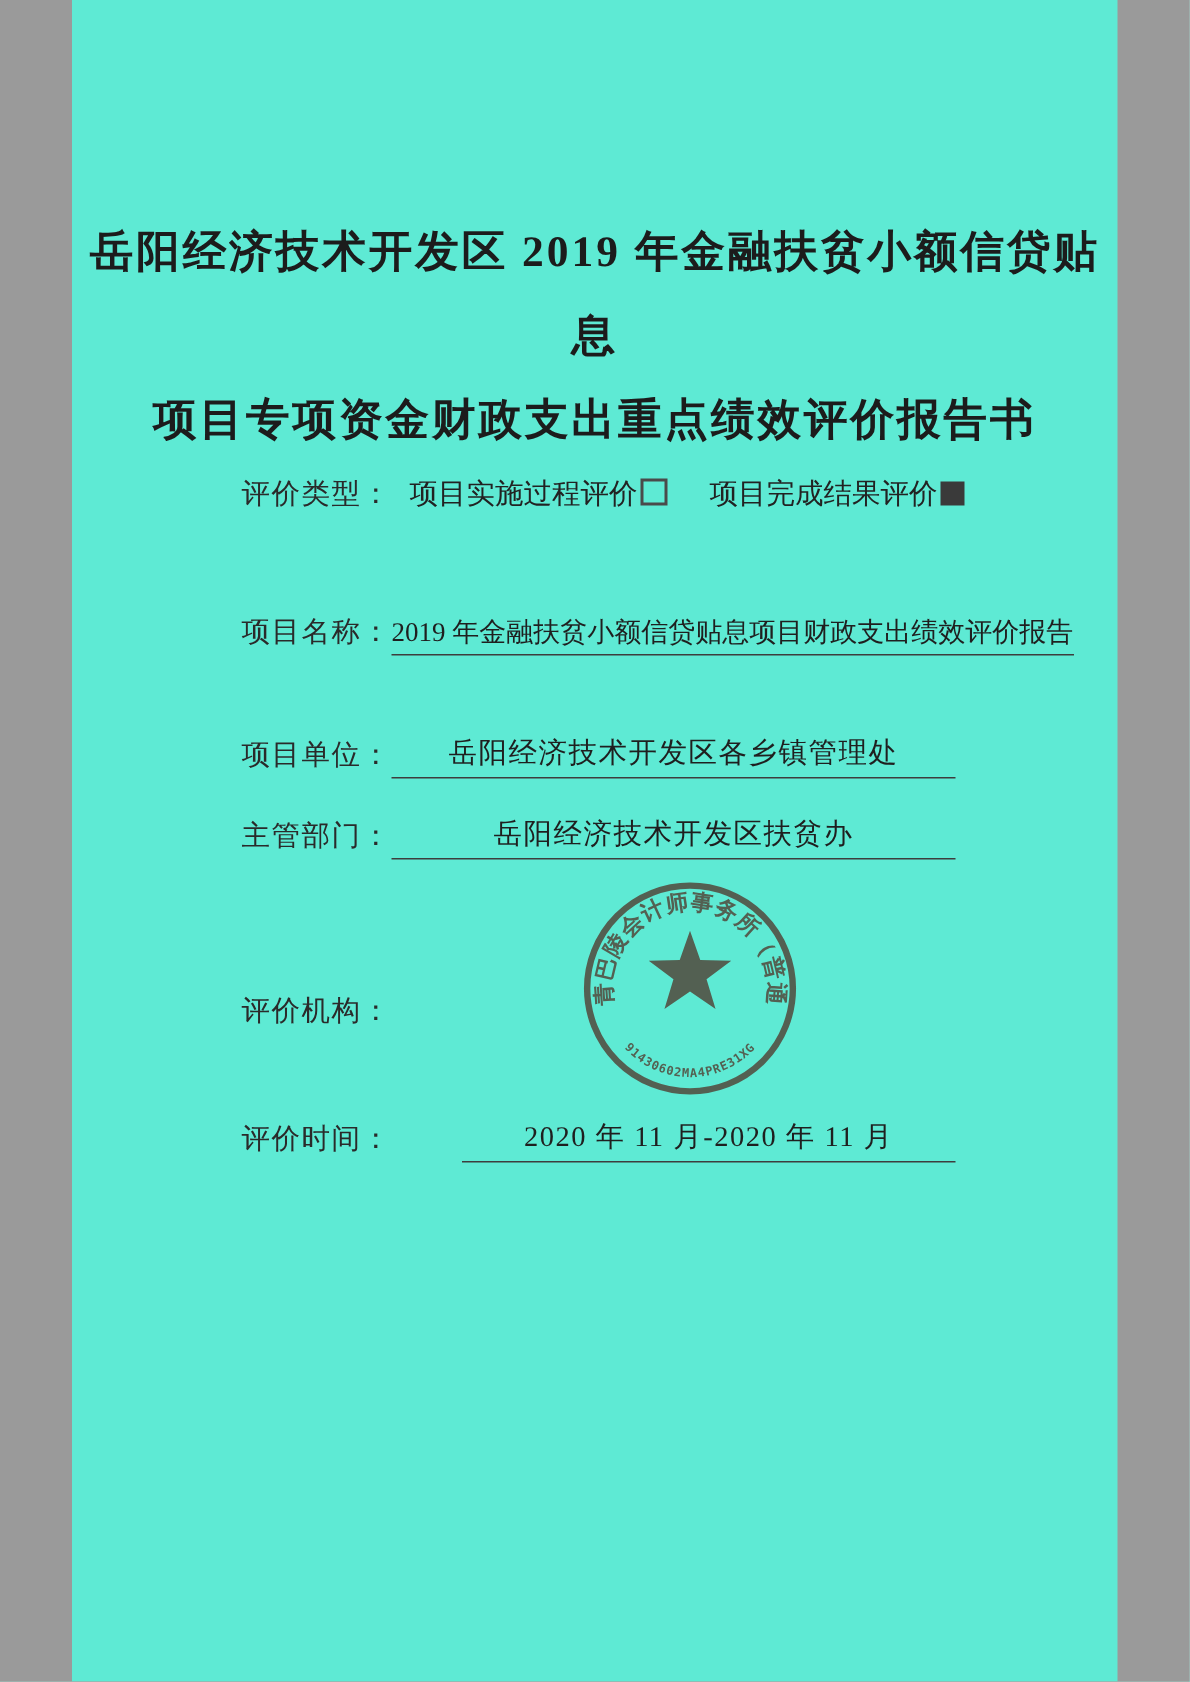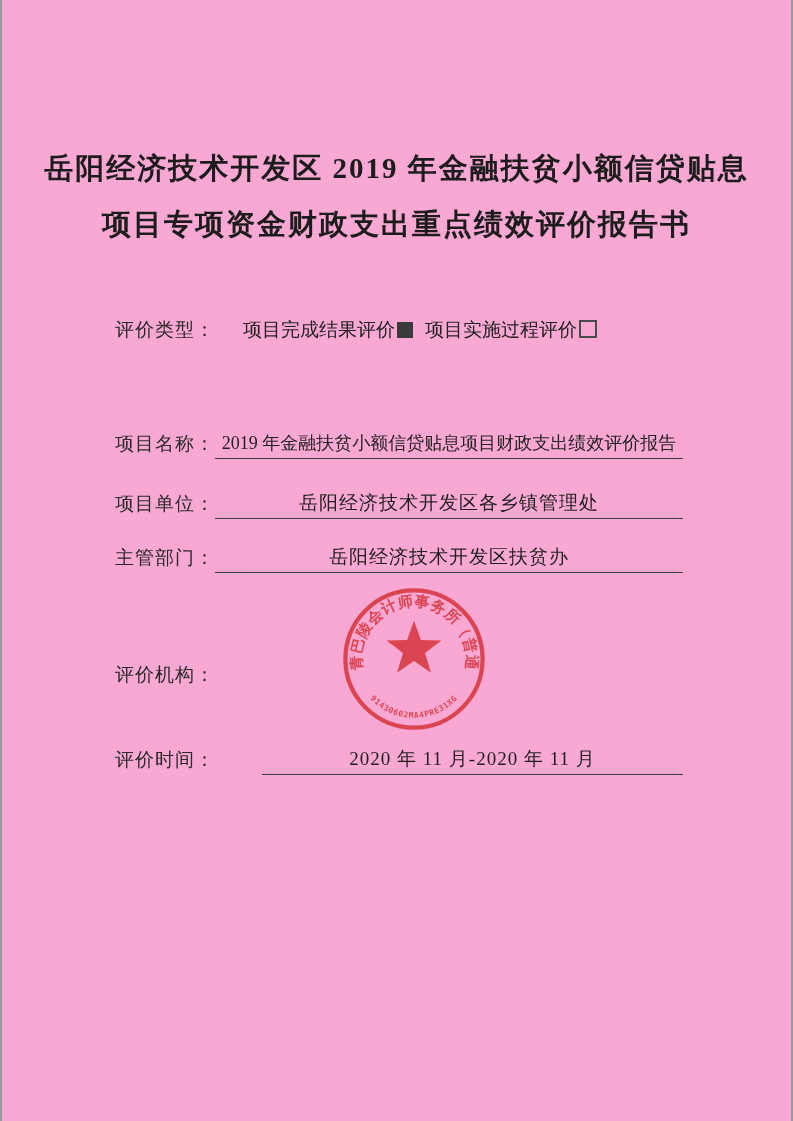--- a/index.html
+++ b/index.html
@@ -1,21 +1,21 @@
 <!DOCTYPE html>
 <html><head>
 <meta charset="utf-8">
 <style>
   html, body { margin: 0; padding: 0; background: #9a9a9a; }
   .page {
     position: relative;
-    width: 789px;
+    width: 697px;
     height: 1121px;
     margin: 0 auto;
-    background: #f9a8d4;
+    background: #5eead4;
     overflow: hidden;
     font-family: "Liberation Serif", "DejaVu Serif", serif;
     color: #222222;
   }
   .title {
     position: absolute;
     top: 140px;
     left: 0;
     width: 100%;
     text-align: center;
@@ -38,21 +38,21 @@
   }
   .row .lbl { letter-spacing: 1px; color: #2a2a2a; text-align: center; }
   .row .field {
     flex: 1;
     border-bottom: 1.5px solid #3d3d3d;
     text-align: center;
     letter-spacing: 1px;
     color: #1f1f1f;
   }
   .row-type   { top: 312px; }
-  .row-name   { top: 426px; }
+  .row-name   { top: 404px; }
   .row-unit   { top: 486px; }
   .row-dept   { top: 540px; }
   .row-agency { top: 657px; }
   .row-time   { top: 742px; gap: 47px; }
   .row-name .field { font-size: 18px; letter-spacing: 0; }
   .opt { margin-left: 12px; }
   .opt2 { margin-left: 28px; }
   .sq {
     display: inline-block;
     width: 16px; height: 16px;
@@ -87,22 +87,22 @@
 
 <div class="page">
 
   <div class="title">
     <div>岳阳经济技术开发区 2019 年金融扶贫小额信贷贴息</div>
     <div>项目专项资金财政支出重点绩效评价报告书</div>
   </div>
 
   <div class="row row-type">
     <span class="lbl">评价类型：</span>
+    <span class="opt"><span>项目实施过程评价</span><span class="sq sq-empty"></span></span>
     <span class="opt opt2"><span>项目完成结果评价</span><span class="sq sq-filled"></span></span>
-    <span class="opt"><span>项目实施过程评价</span><span class="sq sq-empty"></span></span>
   </div>
 
   <div class="row row-name">
     <span class="lbl">项目名称：</span>
     <span class="field">2019 年金融扶贫小额信贷贴息项目财政支出绩效评价报告</span>
   </div>
 
   <div class="row row-unit">
     <span class="lbl">项目单位：</span>
     <span class="field">岳阳经济技术开发区各乡镇管理处</span>

